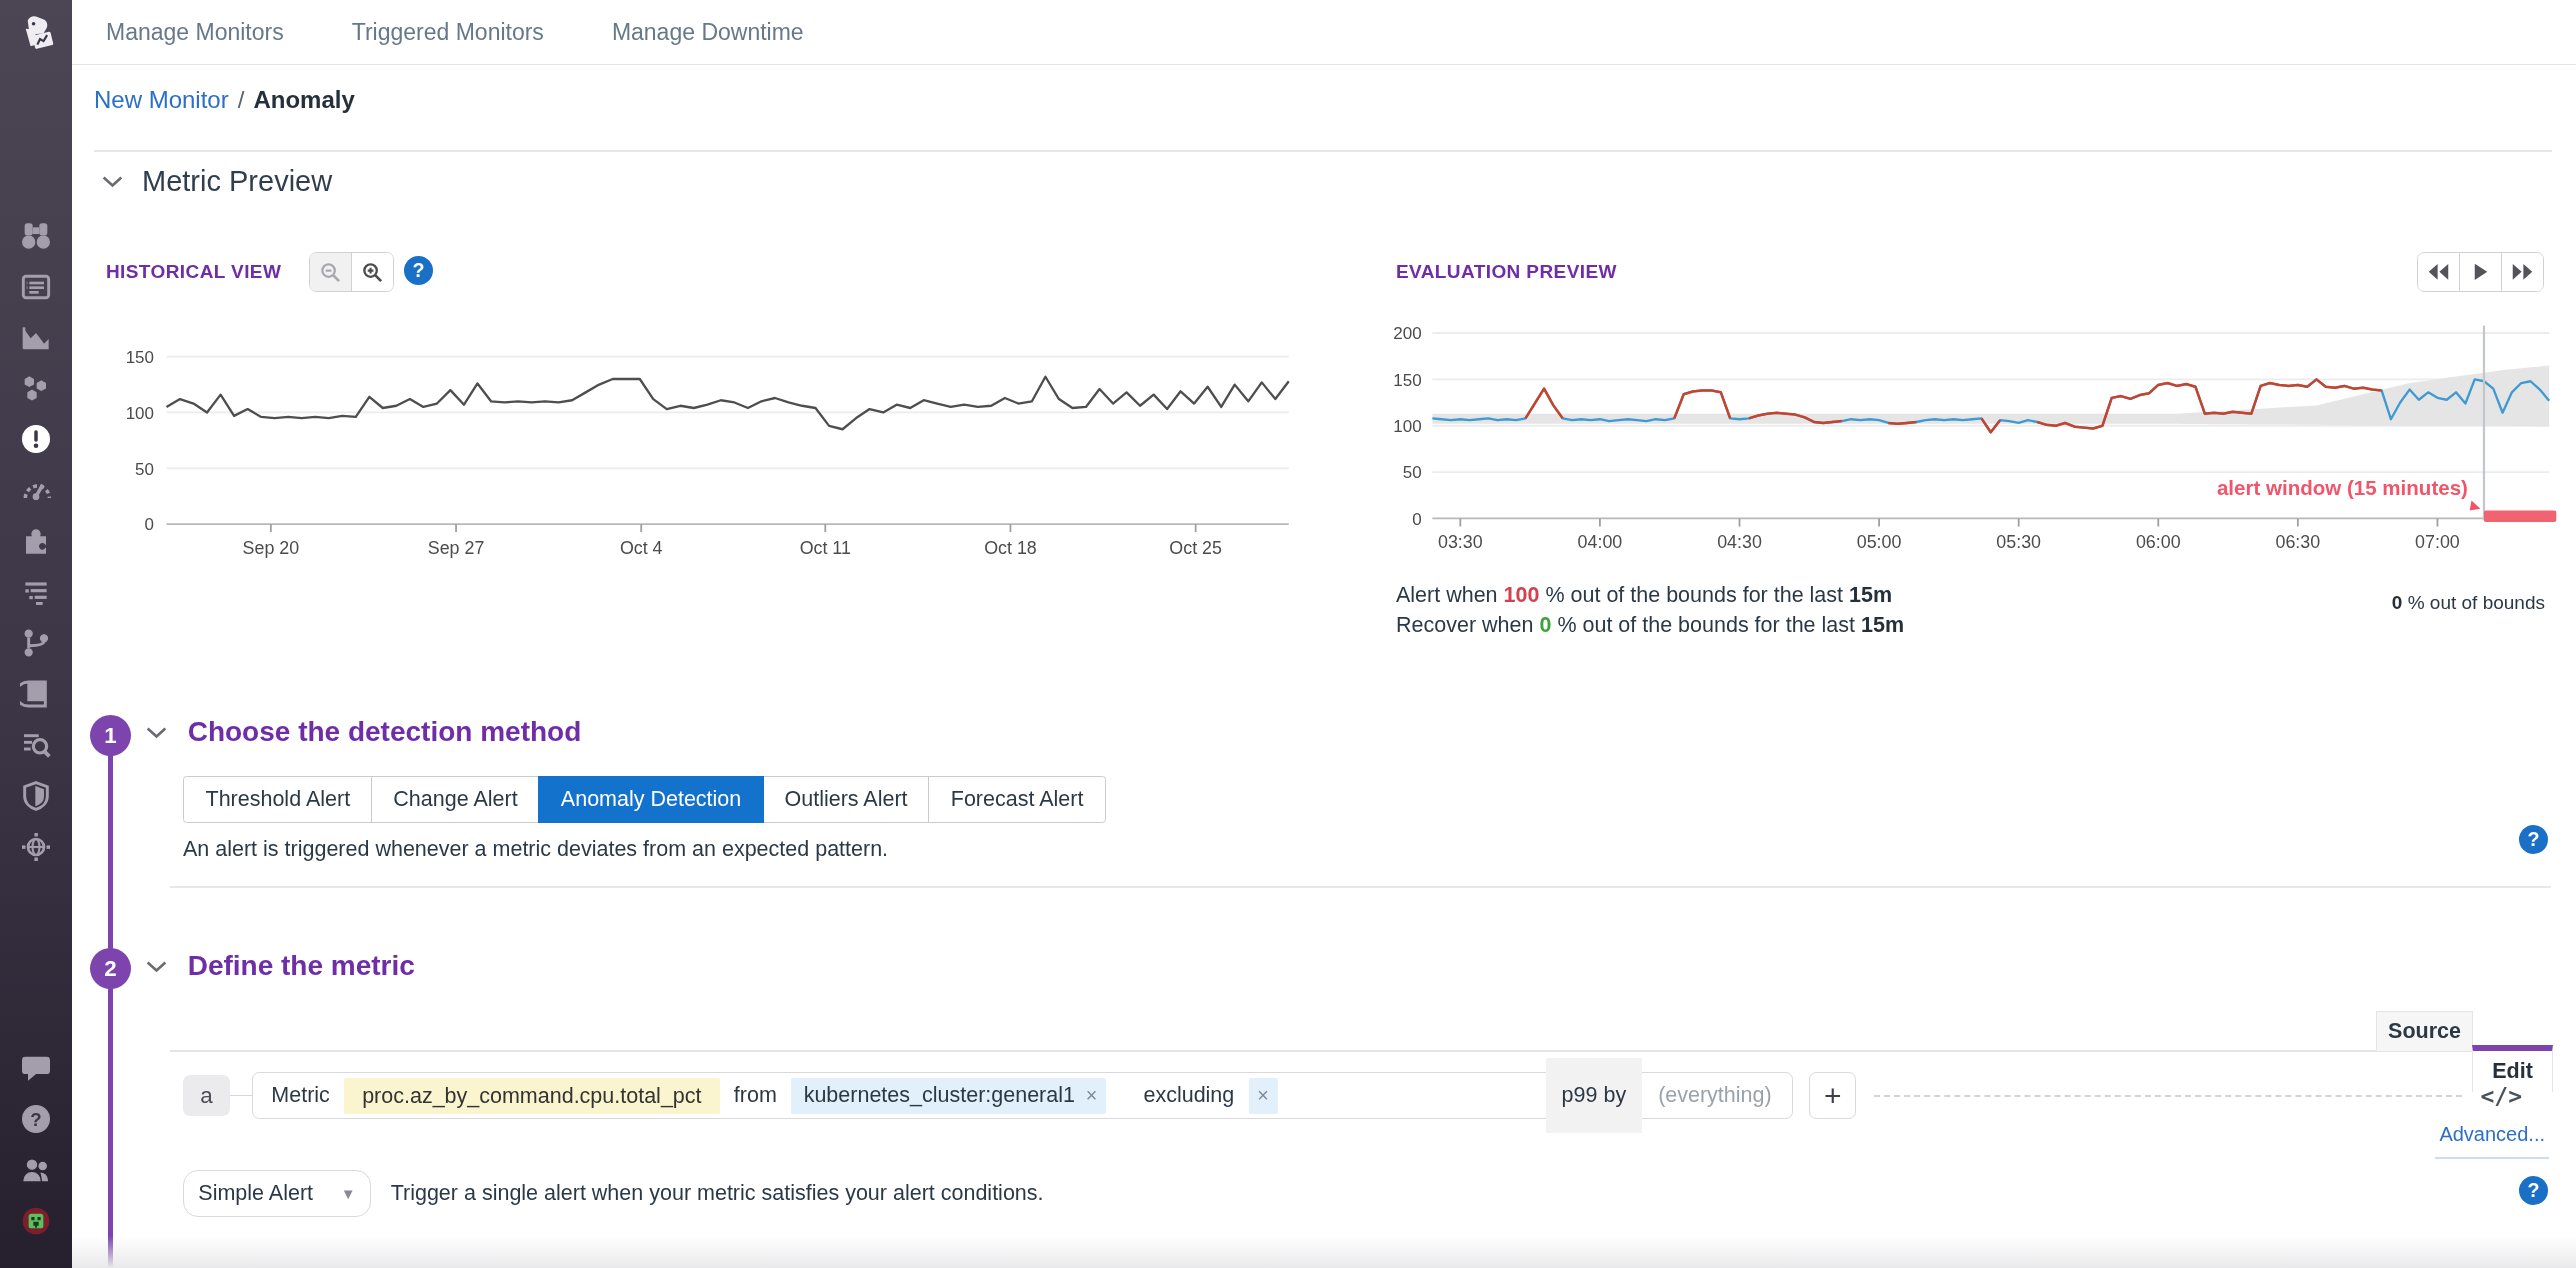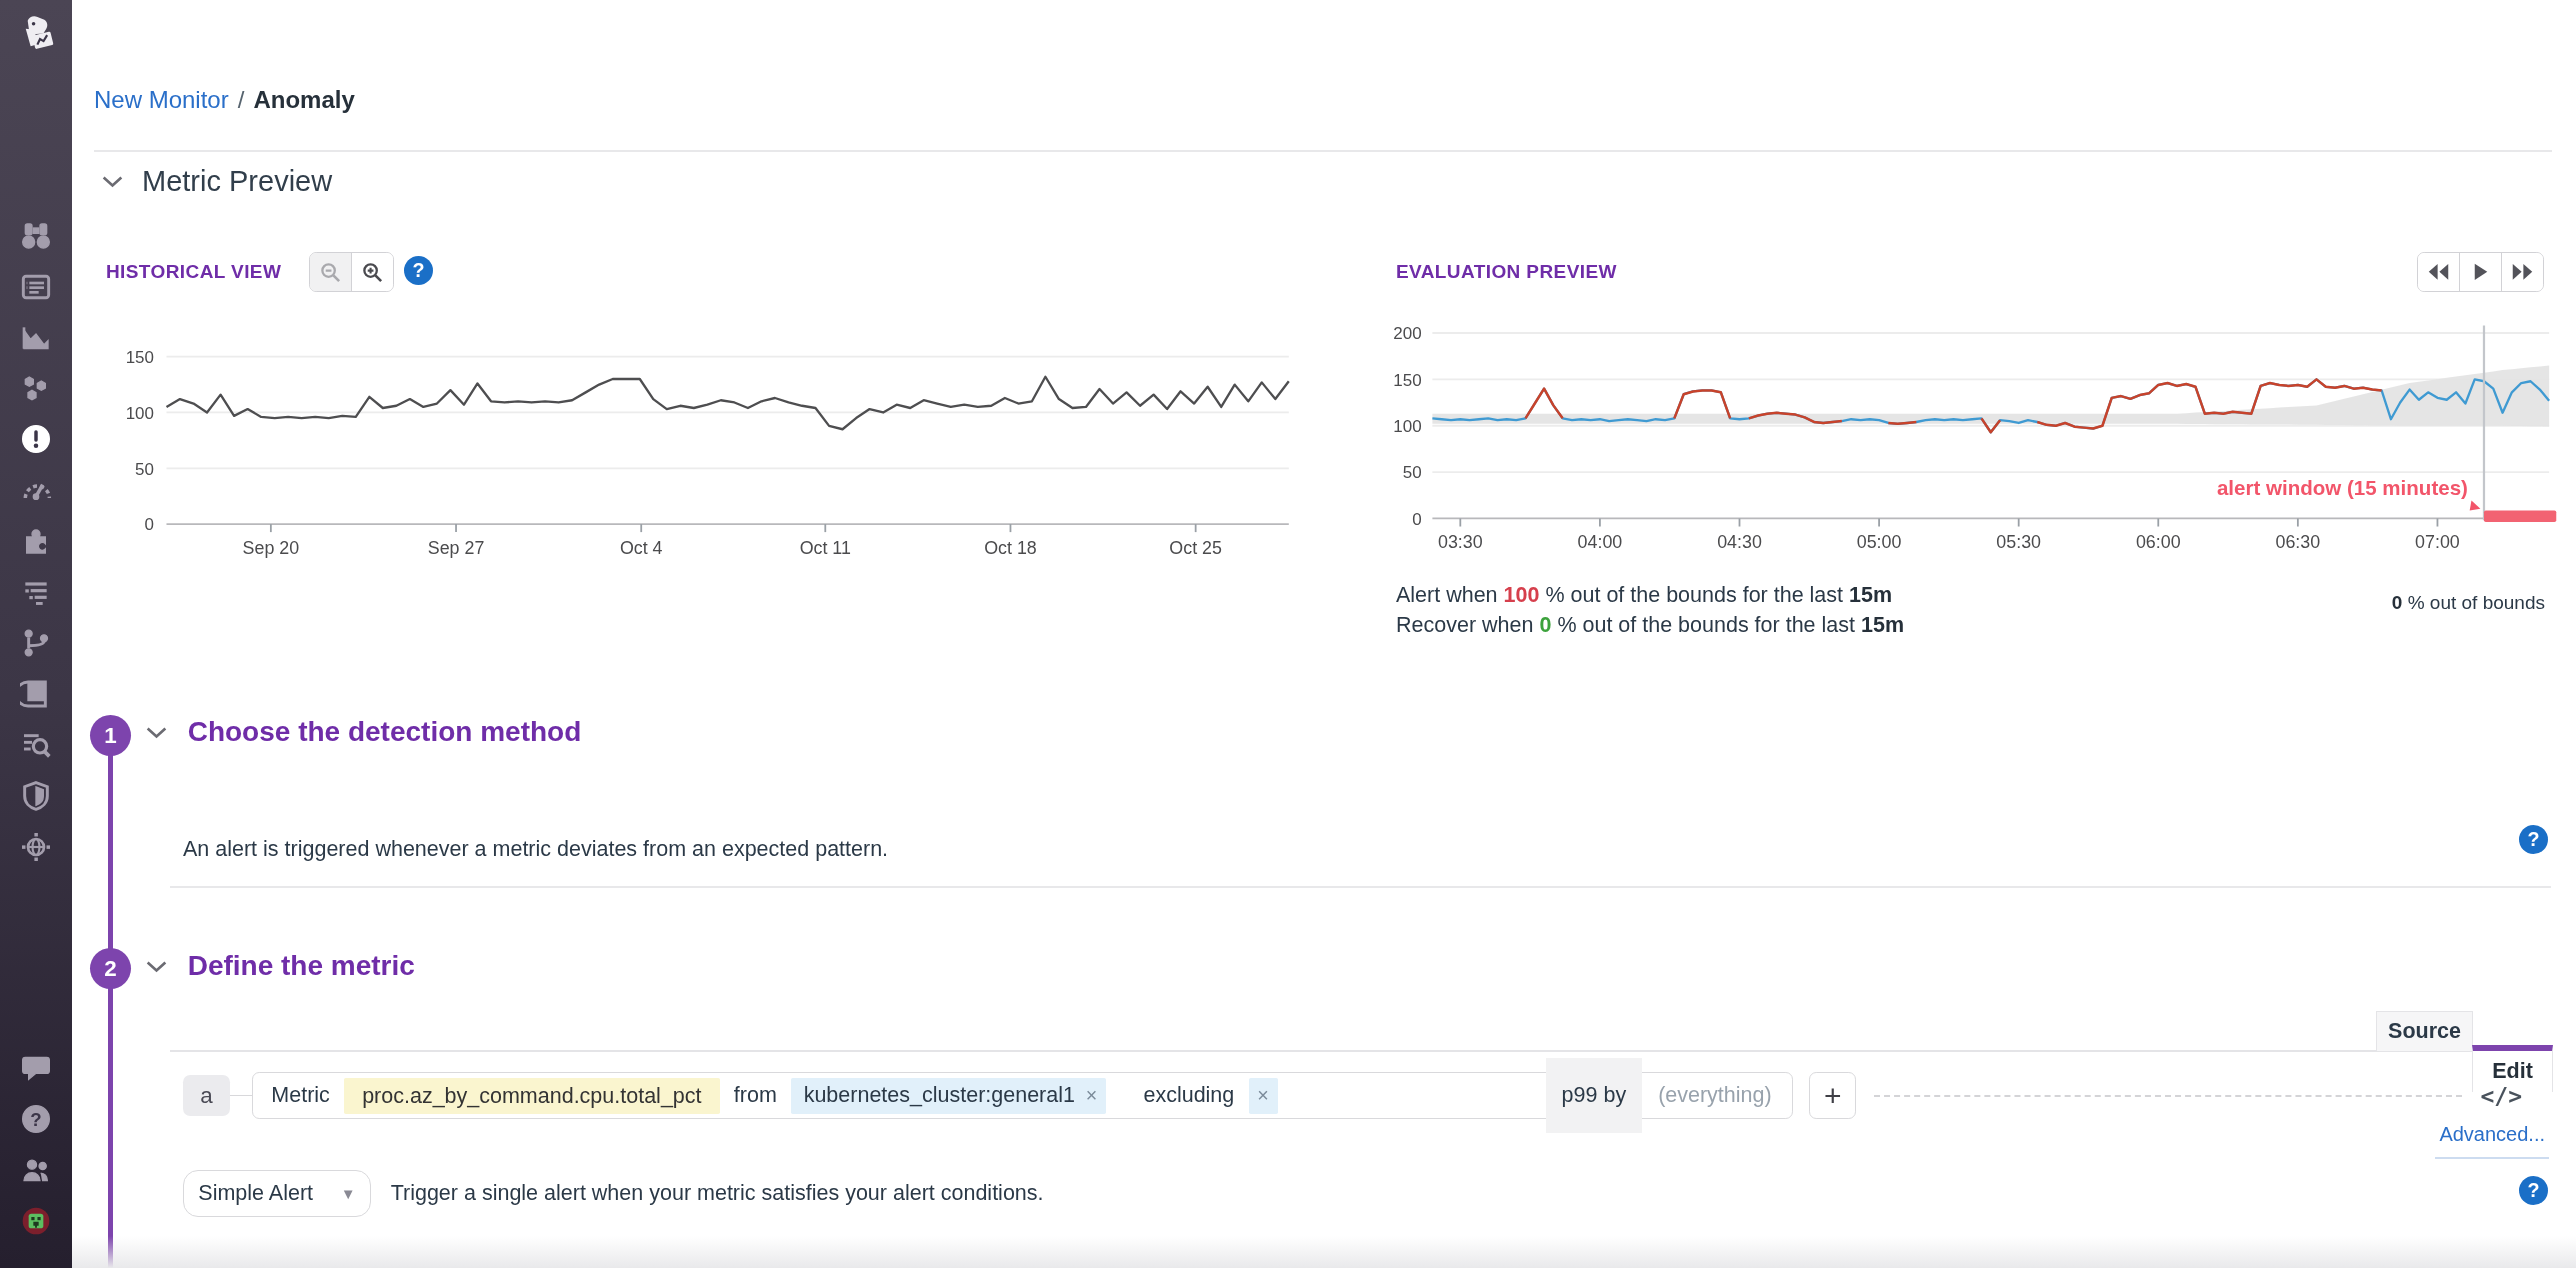--- a/index.html
+++ b/index.html
@@ -244,20 +244,25 @@
             <circle cx="12" cy="12" r="10" fill="#7c1f2c" stroke="none"></circle>
             <rect x="6.5" y="6.5" width="11" height="11" rx="2" fill="#5cbf60" stroke="none"></rect>
             <rect x="8.5" y="9" width="2.4" height="2.4" fill="#1d3a1f" stroke="none"></rect>
             <rect x="13.1" y="9" width="2.4" height="2.4" fill="#1d3a1f" stroke="none"></rect>
             <path d="M10 12.5h4v3h-1.3v1.5h-1.4V15.5H10z" fill="#1d3a1f" stroke="none"></path>
           </svg>
         </div>
       </div>
   </div>
 
+  <div class="topnav">
+    <span class="nav-item">Manage Monitors</span>
+    <span class="nav-item">Triggered Monitors</span>
+    <span class="nav-item">Manage Downtime</span>
+  </div>
 
   <div class="breadcrumb">
     <a>New Monitor</a><span class="sep">/</span><span class="cur">Anomaly</span>
   </div>
 
   <div class="hr" style="left:94px;width:2458px;top:150px;"></div>
 
   <div class="mp-head">
     <svg class="chev" viewBox="0 0 26 16">
         <polyline points="3,4 13,13 23,4"></polyline>
@@ -377,20 +382,27 @@
 
   <div class="vline"></div>
 
   <div class="sec-circle" style="top:715px;">1</div>
   <div class="sec-head" style="left:145px;top:716px;">
     <svg class="chev" viewBox="0 0 26 16">
         <polyline points="3,4 13,13 23,4"></polyline>
       </svg>
     <span class="t">Choose the detection method</span>
   </div>
+  <div class="det-tabs" id="det-tabs">
+      <div class="det-tab">Threshold Alert</div>
+      <div class="det-tab">Change Alert</div>
+      <div class="det-tab selected">Anomaly Detection</div>
+      <div class="det-tab">Outliers Alert</div>
+      <div class="det-tab">Forecast Alert</div>
+    </div>
   <div class="desc" style="left:183px;top:837px;">An alert is triggered whenever a metric deviates from an expected pattern.</div>
   <div class="help" style="left:2519px;top:825px;">?</div>
 
   <div class="hr" style="left:170px;width:2381px;top:886px;"></div>
 
   <div class="sec-circle" style="top:948px;">2</div>
   <div class="sec-head" style="left:145px;top:950px;">
     <svg class="chev" viewBox="0 0 26 16">
         <polyline points="3,4 13,13 23,4"></polyline>
       </svg>

